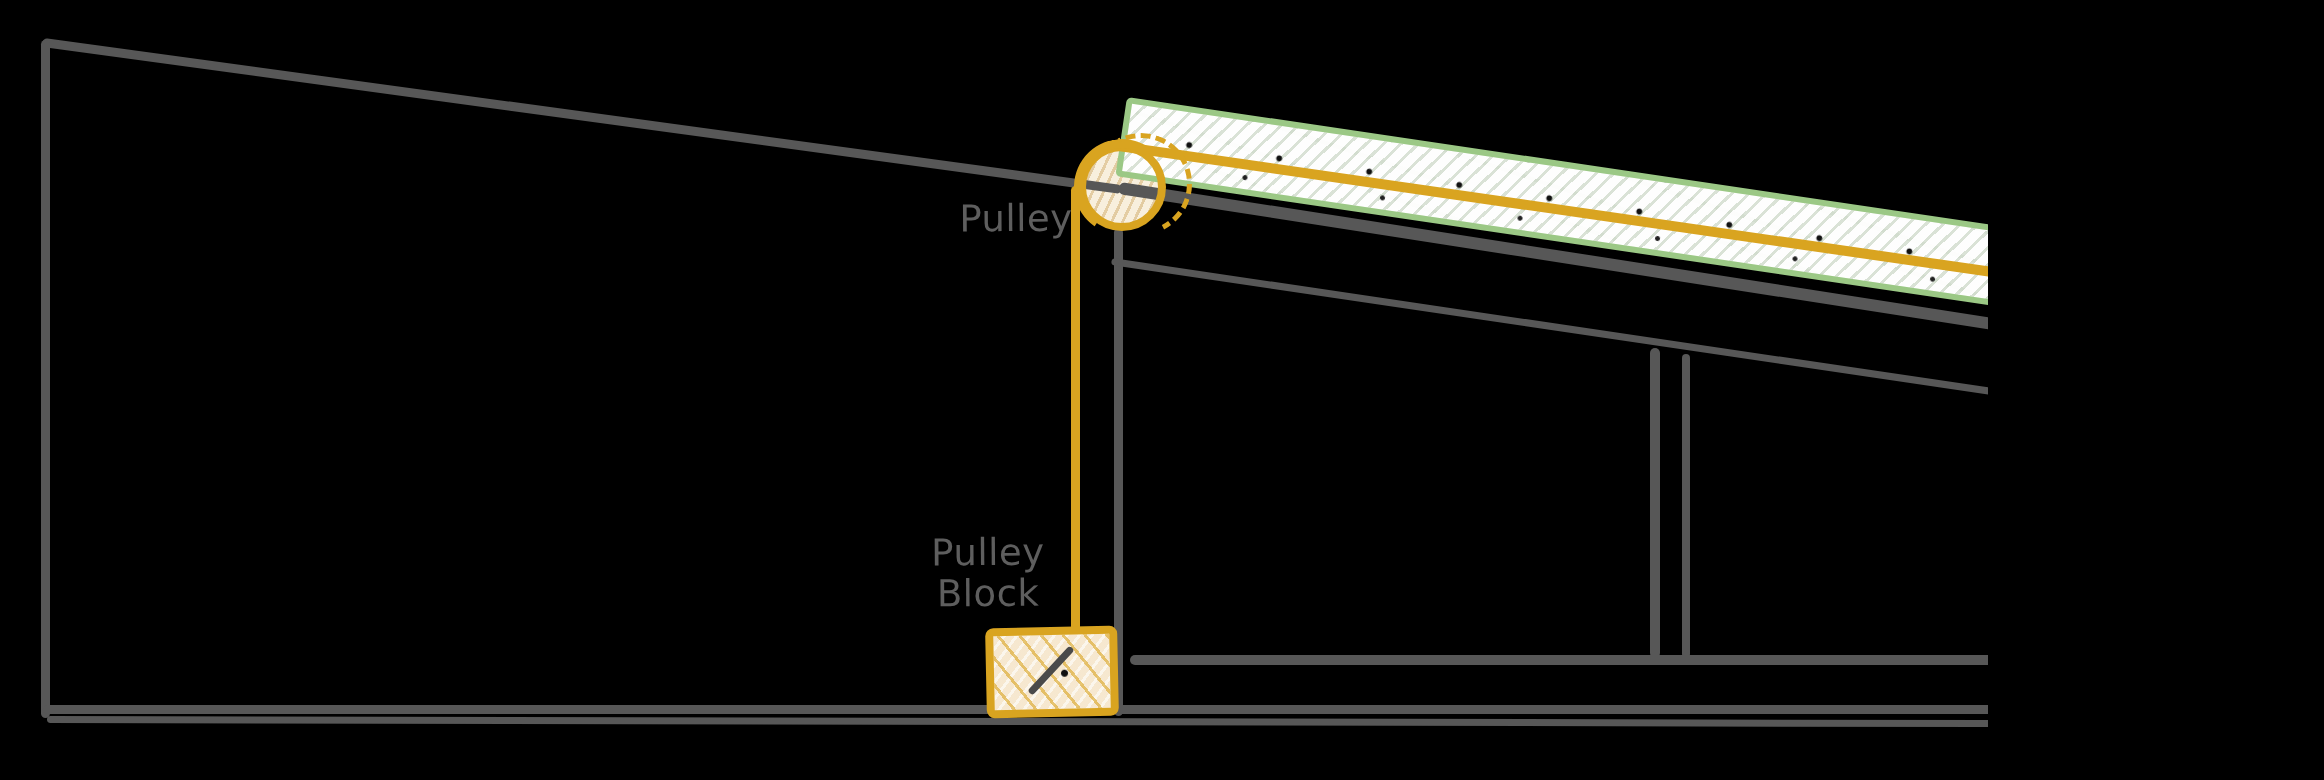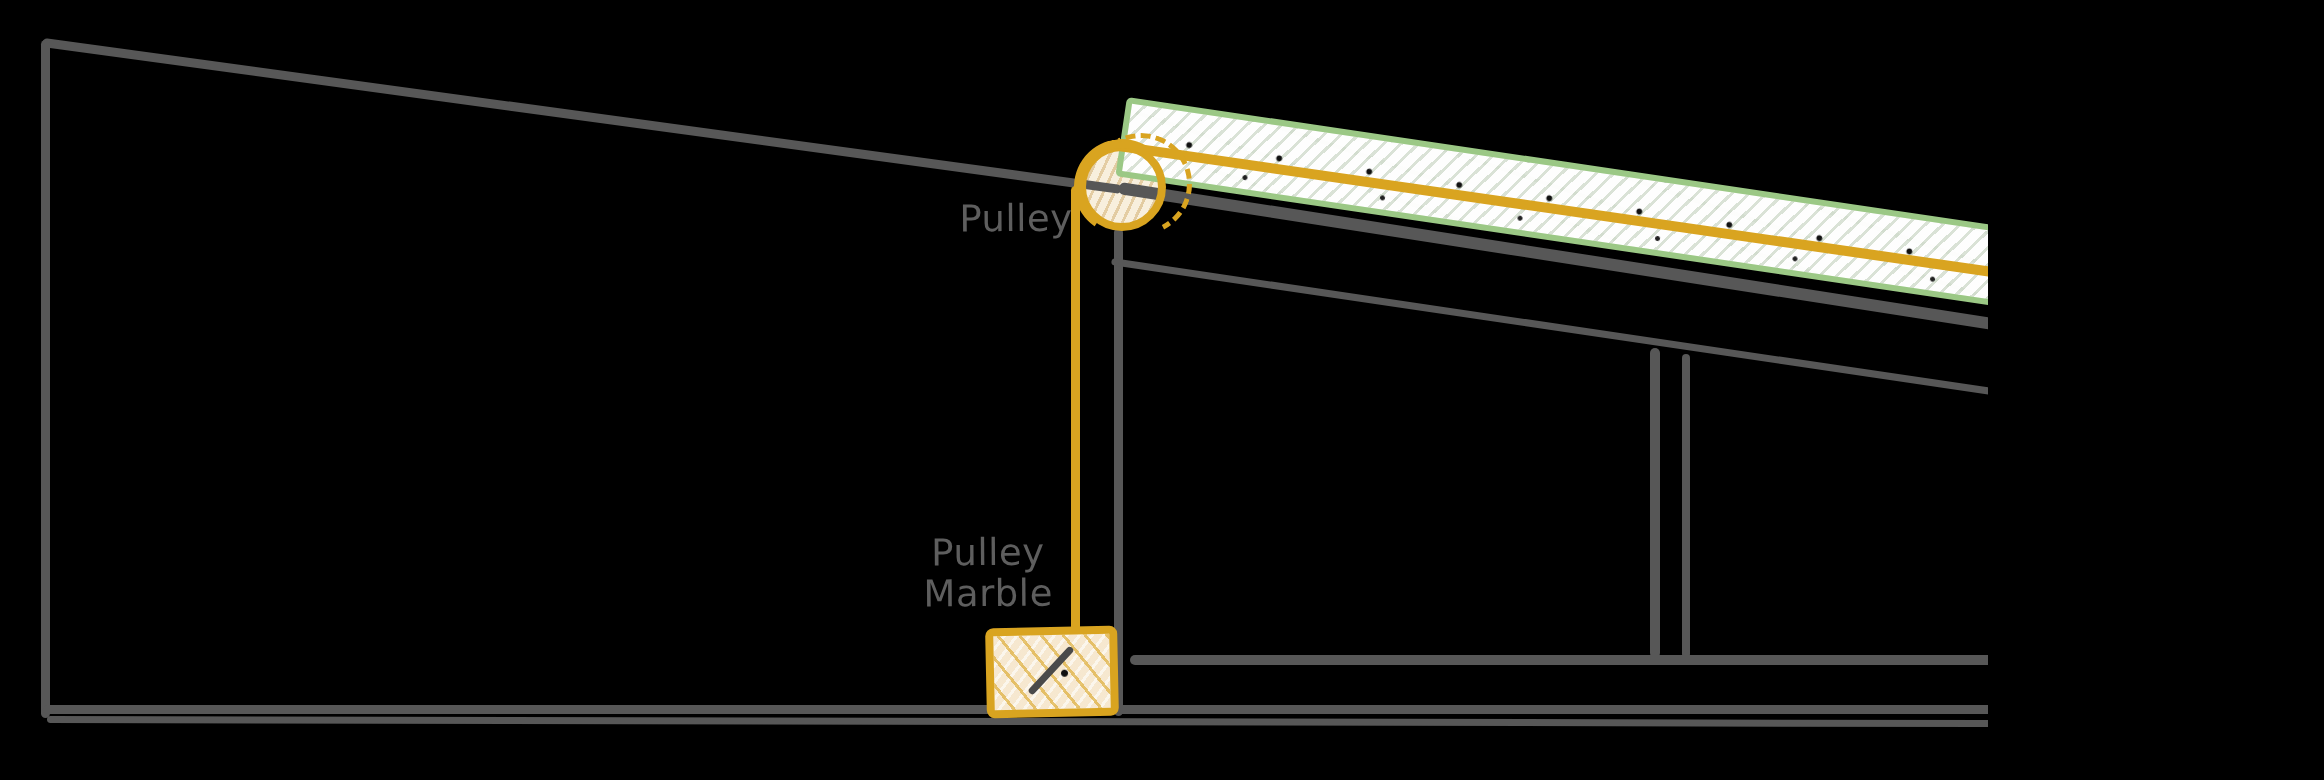--- a/index.html
+++ b/index.html
@@ -114,16 +114,16 @@
 
   <div class="block">
     <div class="block-slash"></div>
   </div>
 
   <div class="label" style="left:936px;top:198px;width:160px;">
     <span>Pulley</span>
   </div>
   <div class="label" style="left:898px;top:532px;width:180px;white-space:normal;">
     <span>Pulley</span><br>
-    <span>Marble</span>
+    <span>Block</span>
   </div>
 
 </div>
 
 </body></html>

